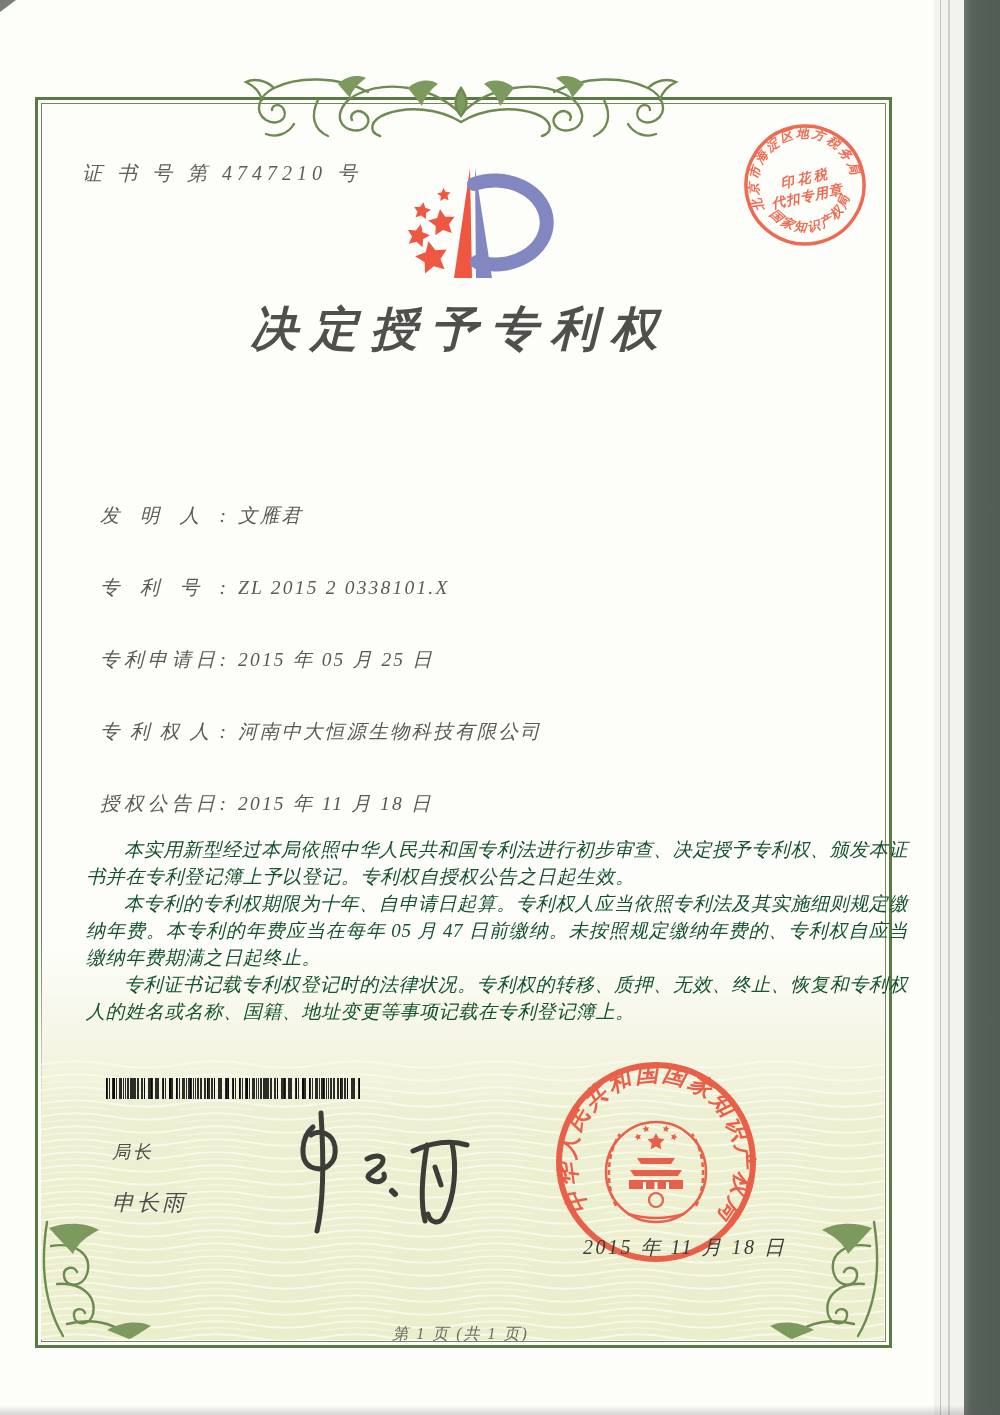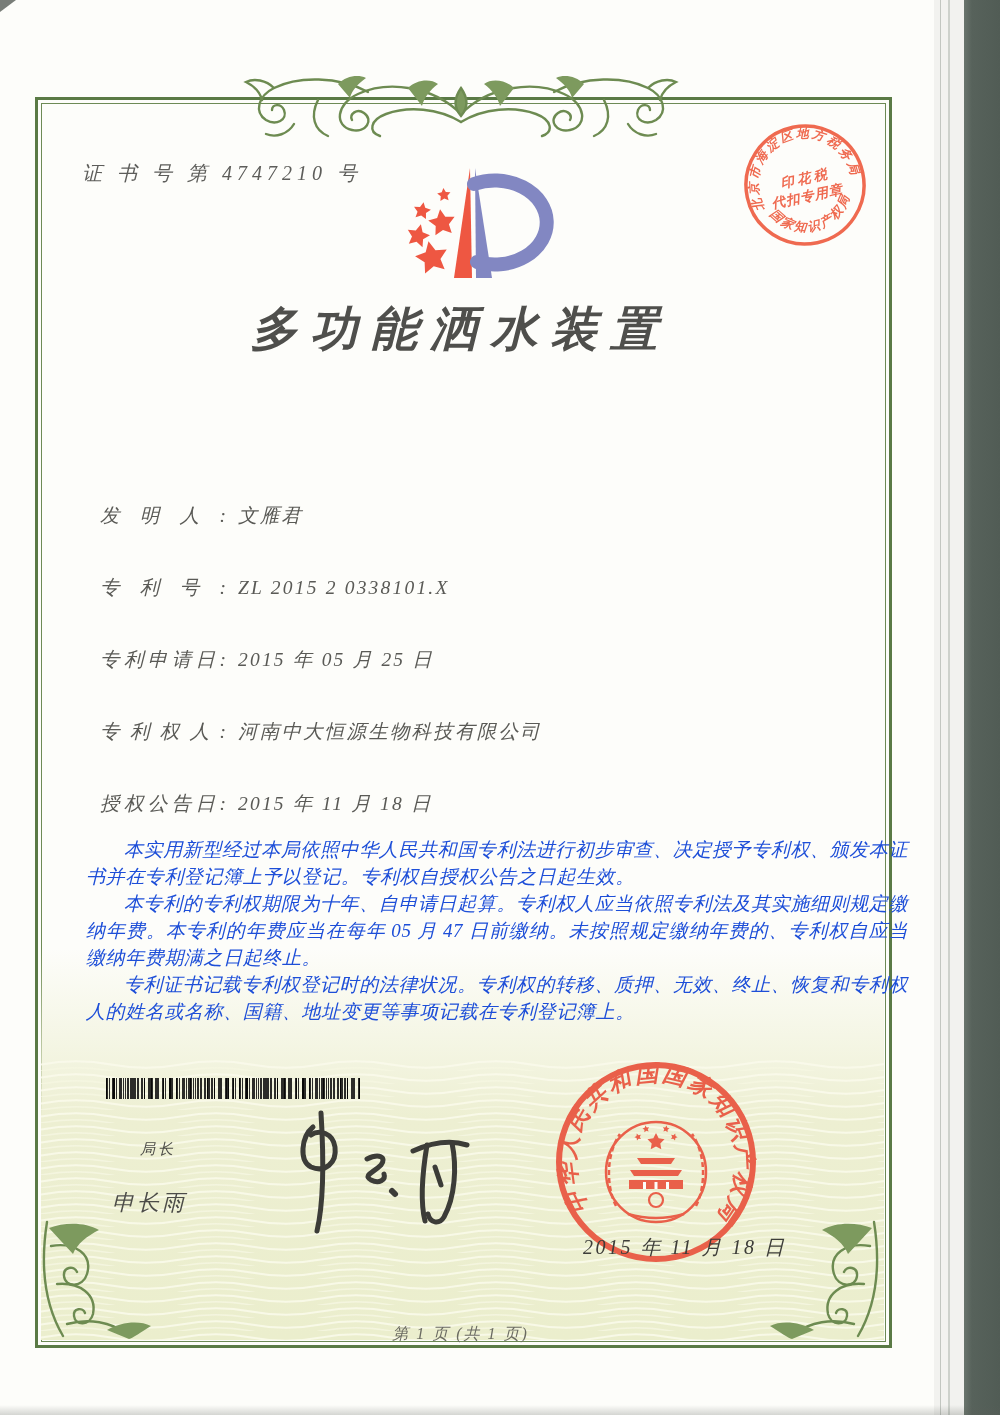--- a/index.html
+++ b/index.html
@@ -41,30 +41,30 @@
 
   .title{position:absolute;left:35px;top:298px;width:851px;text-align:center;
     font-size:47px;color:#4f4f4c;letter-spacing:13px;font-weight:600;}
 
   .fieldrow{position:absolute;left:100px;font-size:19.5px;color:#5a5a56;white-space:nowrap;}
   .flabel{display:inline-block;width:126px;text-align:justify;text-align-last:justify;}
   .fvalue{margin-left:12px;letter-spacing:2.2px;}
   .fr0{top:430px}.fr1{top:502px}.fr2{top:574px}.fr3{top:646px}.fr4{top:718px}.fr5{top:790px}
 
   .bodytext{position:absolute;left:86px;top:836px;width:822px;
-    font-size:19px;line-height:27px;color:#1d4ed8;text-align:justify;letter-spacing:.6px;}
+    font-size:19px;line-height:27px;color:#14532d;text-align:justify;letter-spacing:.6px;}
   .bodytext p{margin:0;text-indent:2em;}
 
   .barcode{position:absolute;left:106px;top:1078px;width:254px;height:21px;
     background:
      repeating-linear-gradient(90deg,#2c2c29 0 2px,transparent 2px 3px,#2c2c29 3px 4px,transparent 4px 7px),
      repeating-linear-gradient(90deg,#2c2c29 0 1px,transparent 1px 6px,#2c2c29 6px 9px,transparent 9px 13px,#2c2c29 13px 14px,transparent 14px 19px);
     background-blend-mode:multiply;}
 
-  .sig-title{position:absolute;left:112px;top:1140px;font-size:15px;color:#4c4c48;letter-spacing:3px;margin-left:28px;}
+  .sig-title{position:absolute;left:112px;top:1140px;font-size:18px;color:#4c4c48;letter-spacing:3px;}
   .sig-name{position:absolute;left:112px;top:1188px;font-size:22px;color:#4c4c48;letter-spacing:3px;}
   .signature{position:absolute;left:255px;top:1105px;}
 
   
   .seal-big{position:absolute;left:552px;top:1058px;width:208px;height:208px;}
   .seal-date{position:absolute;left:583px;top:1234px;font-size:20px;color:#3d3d39;letter-spacing:2.5px;white-space:nowrap;}
   .stamp-tax{position:absolute;left:741px;top:121px;width:128px;height:128px;transform:rotate(-12deg);}
 
   .footer{position:absolute;left:35px;top:1324px;width:851px;text-align:center;
     font-size:16px;color:#6b6b62;letter-spacing:2px;}
@@ -142,21 +142,21 @@
       <use href="#star5" transform="translate(40,86) scale(12) rotate(14)"></use>
       <use href="#star5" transform="translate(64,73) scale(14) rotate(-8)"></use>
       <use href="#star5" transform="translate(44,61) scale(9) rotate(10)"></use>
       <use href="#star5" transform="translate(66,45) scale(7) rotate(-5)"></use>
     </g>
     <polygon points="92,18 76,128 94,128" fill="#ee5742"></polygon>
     <polygon points="97,18 98,128 114,128" fill="#8287c2"></polygon>
     <path d="M 96,34 A 52,42 0 1 1 99,112" fill="none" stroke="#8287c2" stroke-width="14" stroke-linecap="round"></path>
   </svg>
 
-  <div class="title">多功能洒水装置</div>
+  <div class="title">决定授予专利权</div>
 
   <div class="fieldrow fr1">
     <span class="flabel">发明人:</span><span class="fvalue">文雁君</span>
   </div>
   <div class="fieldrow fr2">
     <span class="flabel">专利号:</span><span class="fvalue">ZL 2015 2 0338101.X</span>
   </div>
   <div class="fieldrow fr3">
     <span class="flabel">专利申请日:</span><span class="fvalue">2015 年 05 月 25 日</span>
   </div>

